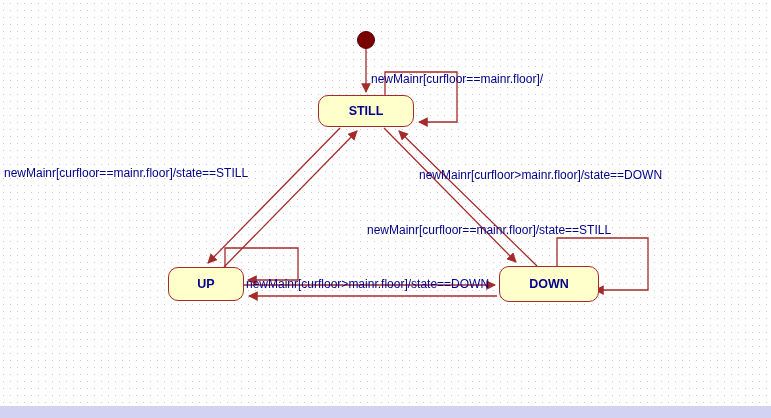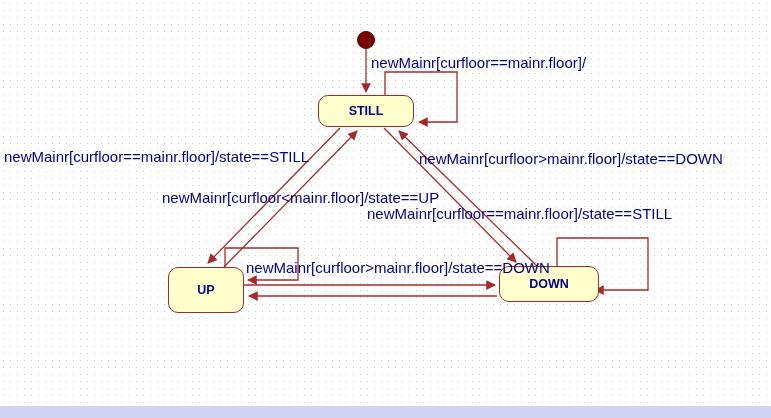--- a/index.html
+++ b/index.html
@@ -22,29 +22,30 @@
     position:absolute;
     background:#FFFFCC;
     border:1.5px solid #A52A2A;
     border-radius:10px;
     display:flex; align-items:center; justify-content:center;
     color:#00008B;
     font-size:12.5px;
     font-weight:bold;
   }
   .state-still { left:318px; top:95px;  width:96px; height:32px; }
-  .state-up    { left:168px; top:267px; width:76px; height:46px; }
+  .state-up    { left:168px; top:267px; width:76px; height:34px; }
   .state-down  { left:499px; top:266px; width:100px; height:36px; }
 
   .tlabel {
     position:absolute;
     color:#00008B;
-    font-size:15px;
+    font-size:12px;
     white-space:nowrap;
     line-height:14px;
+    margin-top:16px;
   }
   .lbl-still-self    { left:371px; top:56px; }
   .lbl-up-to-still   { left:4px;   top:150px; }
   .lbl-still-to-down { left:419px; top:152px; }
   .lbl-still-to-up   { left:162px; top:191px; }
   .lbl-down-to-still { left:367px; top:207px; }
   .lbl-down-self     { left:546px; top:222px; }
   .lbl-up-self       { left:40px;  top:235px; }
   .lbl-up-to-down    { left:246px; top:261px; }
   .lbl-down-to-up    { left:243px; top:301px; }
@@ -98,21 +99,20 @@
   <div class="state state-down">
     <span>DOWN</span>
   </div>
 
   <div class="tlabel lbl-still-self">newMainr[curfloor==mainr.floor]/</div>
 
   <div class="tlabel lbl-up-to-still">newMainr[curfloor==mainr.floor]/state==STILL</div>
 
   <div class="tlabel lbl-still-to-down">newMainr[curfloor&gt;mainr.floor]/state==DOWN</div>
 
-  <div class="tlabel lbl-still-to-up">newMainr[curfloor&lt;mainr.floor]/state==UP</div>
 
   <div class="tlabel lbl-down-to-still">newMainr[curfloor==mainr.floor]/state==STILL</div>
 
 
 
   <div class="tlabel lbl-up-to-down">newMainr[curfloor&gt;mainr.floor]/state==DOWN</div>
 
 
   <div class="bottom-strip"></div>
 

